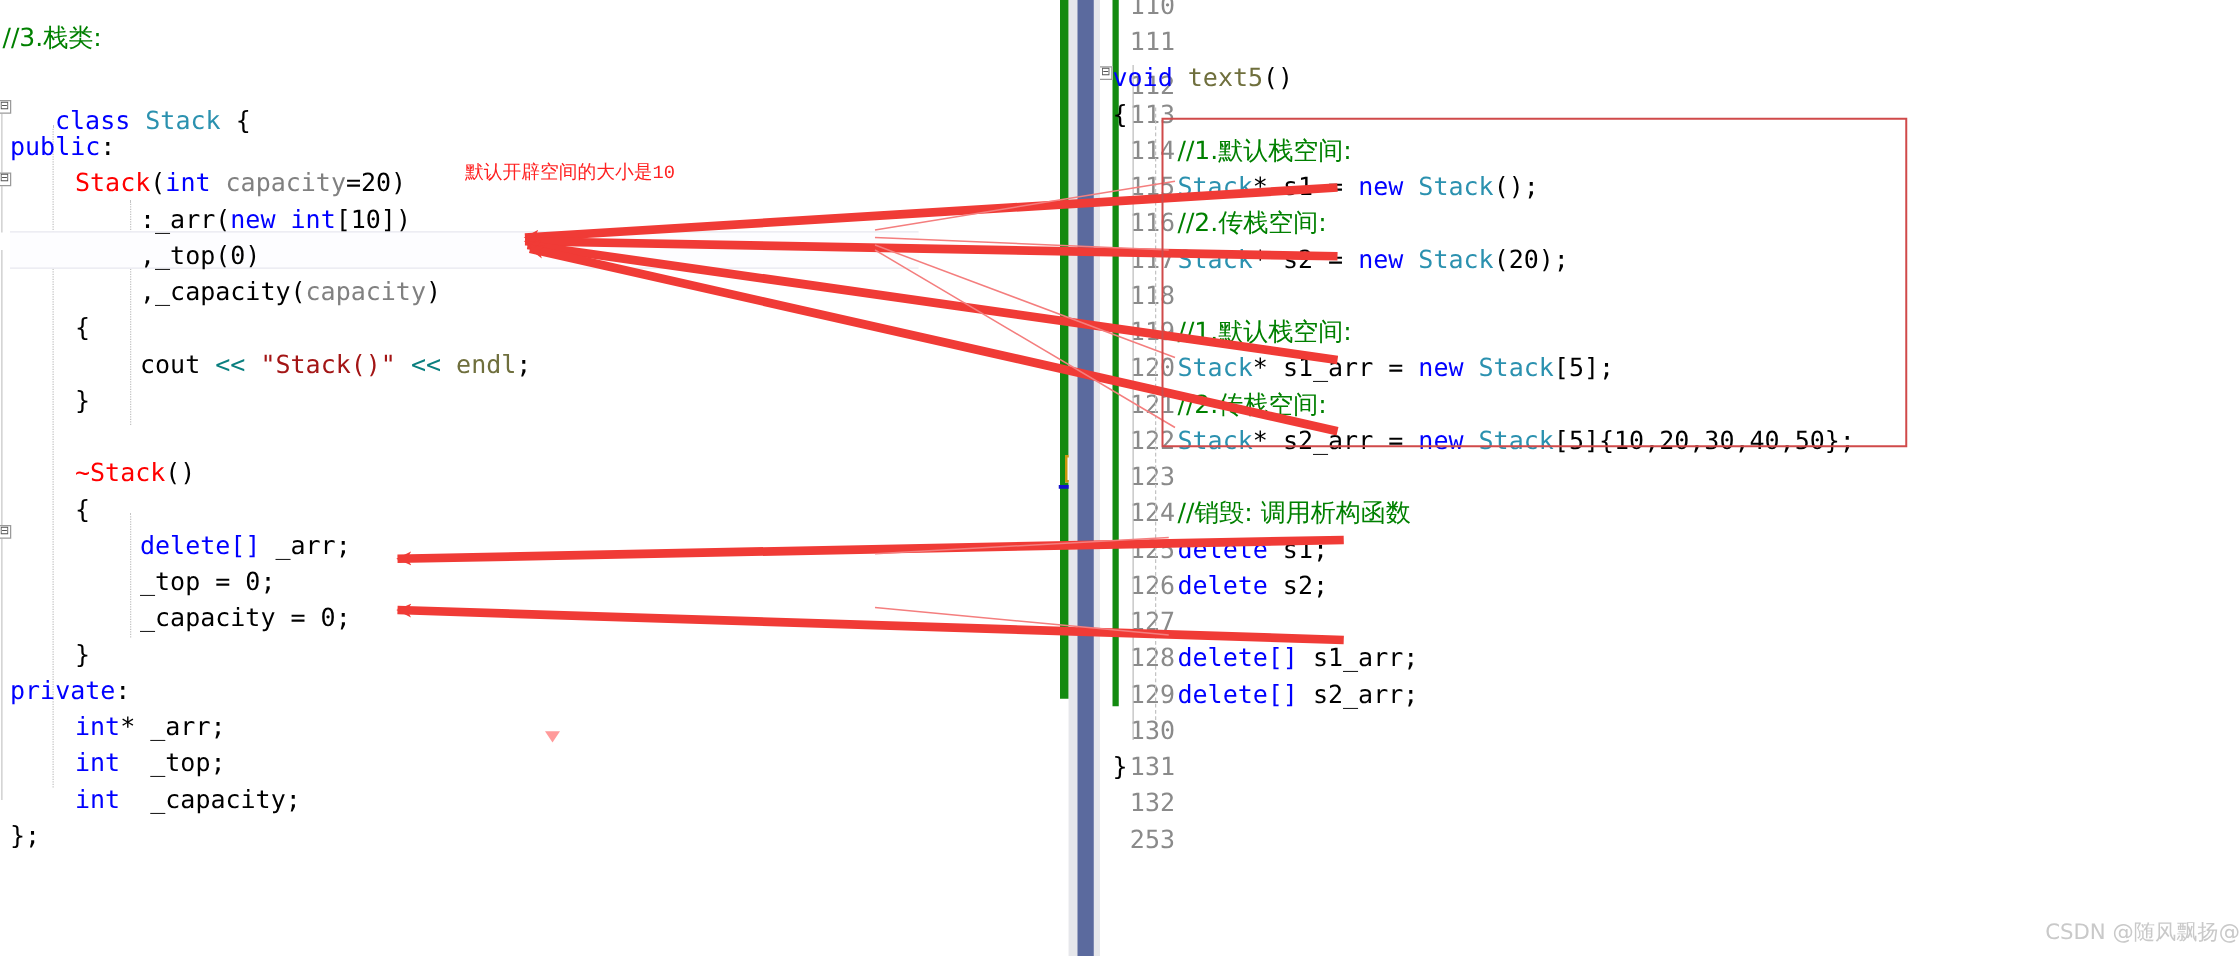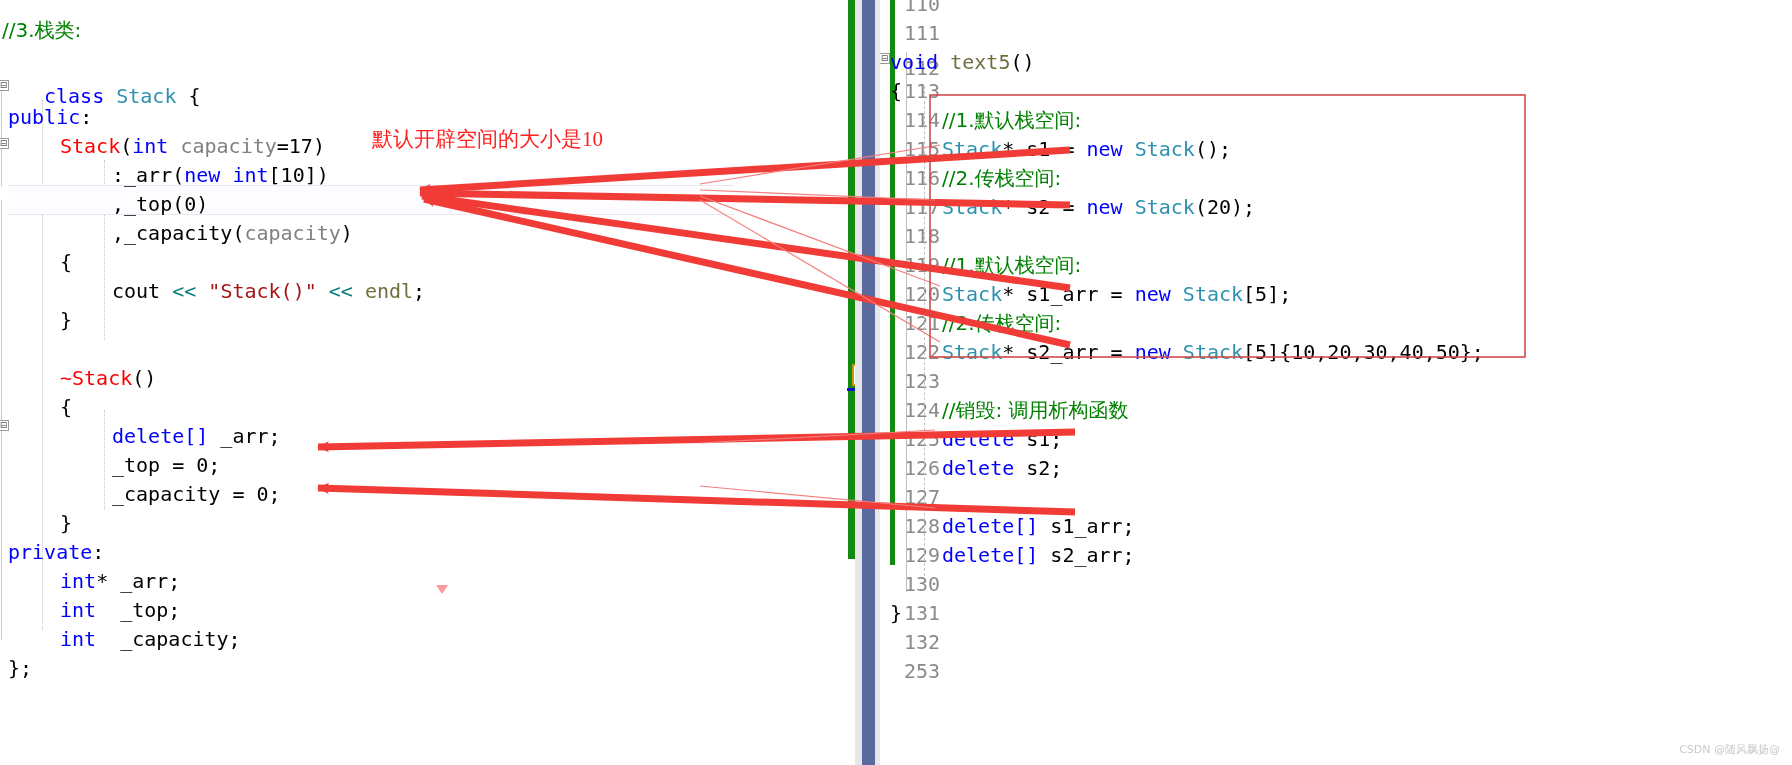--- a/index.html
+++ b/index.html
@@ -64,25 +64,25 @@
   .r-chg-green{position:absolute;left:10px;top:-10px;width:5px;height:575px;background:#138a10;}
   .r-fold-rail{position:absolute;left:26px;width:1px;background:#bdbdbd;}
   .r-indent{position:absolute;width:0;border-left:1px dashed #c3c3c3;}
 
   
   #overlay{position:absolute;left:0;top:0;width:1792px;height:765px;pointer-events:none;}
   .redbox{
     position:absolute;border:1.5px solid #d04a4a;background:transparent;
   }
   .red-note{
-    position:absolute;color:#ff2020;font-size:21px;line-height:26px;white-space:pre;
-    font-family:Liberation Serif, serif;
+    position:absolute;color:#ff2020;font-size:15px;line-height:26px;white-space:pre;
+    font-family:Liberation Mono, monospace;
   }
   #watermark{
-    position:absolute;right:12px;bottom:8px;color:#c9c9c9;font-size:11px;
+    position:absolute;right:0;bottom:8px;color:#c9c9c9;font-size:17px;
     font-family:"DejaVu Sans","Liberation Sans",sans-serif;white-space:pre;
   }
   .tri-down{
     position:absolute;width:0;height:0;border-left:6px solid transparent;
     border-right:6px solid transparent;border-top:9px solid #ff9a9a;
   }
 </style>
 </head>
 <body>
 
@@ -100,21 +100,21 @@
     <div class="indent-guide" style="left:104px;top:160px;height:180px;"></div>
     <div class="indent-guide" style="left:104px;top:410px;height:100px;"></div>
 
     <div class="current-line" style="top:185px;"></div>
 
     <div id="left-code">
         <div class="code" style="left: 2px; top: 16px;"><span class="cmt cn">//3.栈类:</span></div>
         <div class="code" style="left: 8px; top: 45px;"></div>
         <div class="code" style="left: 8px; top: 82px; margin-left: 36px;"><span class="kw">class </span><span class="type">Stack</span><span class="plain"> {</span></div>
         <div class="code" style="left: 8px; top: 103px;"><span class="kw">public</span><span class="plain">:</span></div>
-        <div class="code" style="left: 60px; top: 132px;"><span class="ctor">Stack</span><span class="plain">(</span><span class="kw">int </span><span class="param">capacity</span><span class="plain">=17)</span></div>
+        <div class="code" style="left: 60px; top: 132px;"><span class="ctor">Stack</span><span class="plain">(</span><span class="kw">int </span><span class="param">capacity</span><span class="plain">=20)</span></div>
         <div class="code" style="left: 112px; top: 161px;"><span class="plain">:_arr(</span><span class="kw">new </span><span class="kw">int</span><span class="plain">[10])</span></div>
         <div class="code" style="left: 112px; top: 190px;"><span class="plain">,_top(0)</span></div>
         <div class="code" style="left: 112px; top: 219px;"><span class="plain">,_capacity(</span><span class="param">capacity</span><span class="plain">)</span></div>
         <div class="code" style="left: 60px; top: 248px;"><span class="plain">{</span></div>
         <div class="code" style="left: 112px; top: 277px;"><span class="plain">cout </span><span class="op">&lt;&lt; </span><span class="str">"Stack()"</span><span class="op"> &lt;&lt; </span><span class="ident">endl</span><span class="plain">;</span></div>
         <div class="code" style="left: 60px; top: 306px;"><span class="plain">}</span></div>
         <div class="code" style="left: 8px; top: 335px;"></div>
         <div class="code" style="left: 60px; top: 364px;"><span class="ctor">~Stack</span><span class="plain">()</span></div>
         <div class="code" style="left: 60px; top: 393px;"><span class="plain">{</span></div>
         <div class="code" style="left: 112px; top: 422px;"><span class="kw">delete[]</span><span class="plain"> _arr;</span></div>

